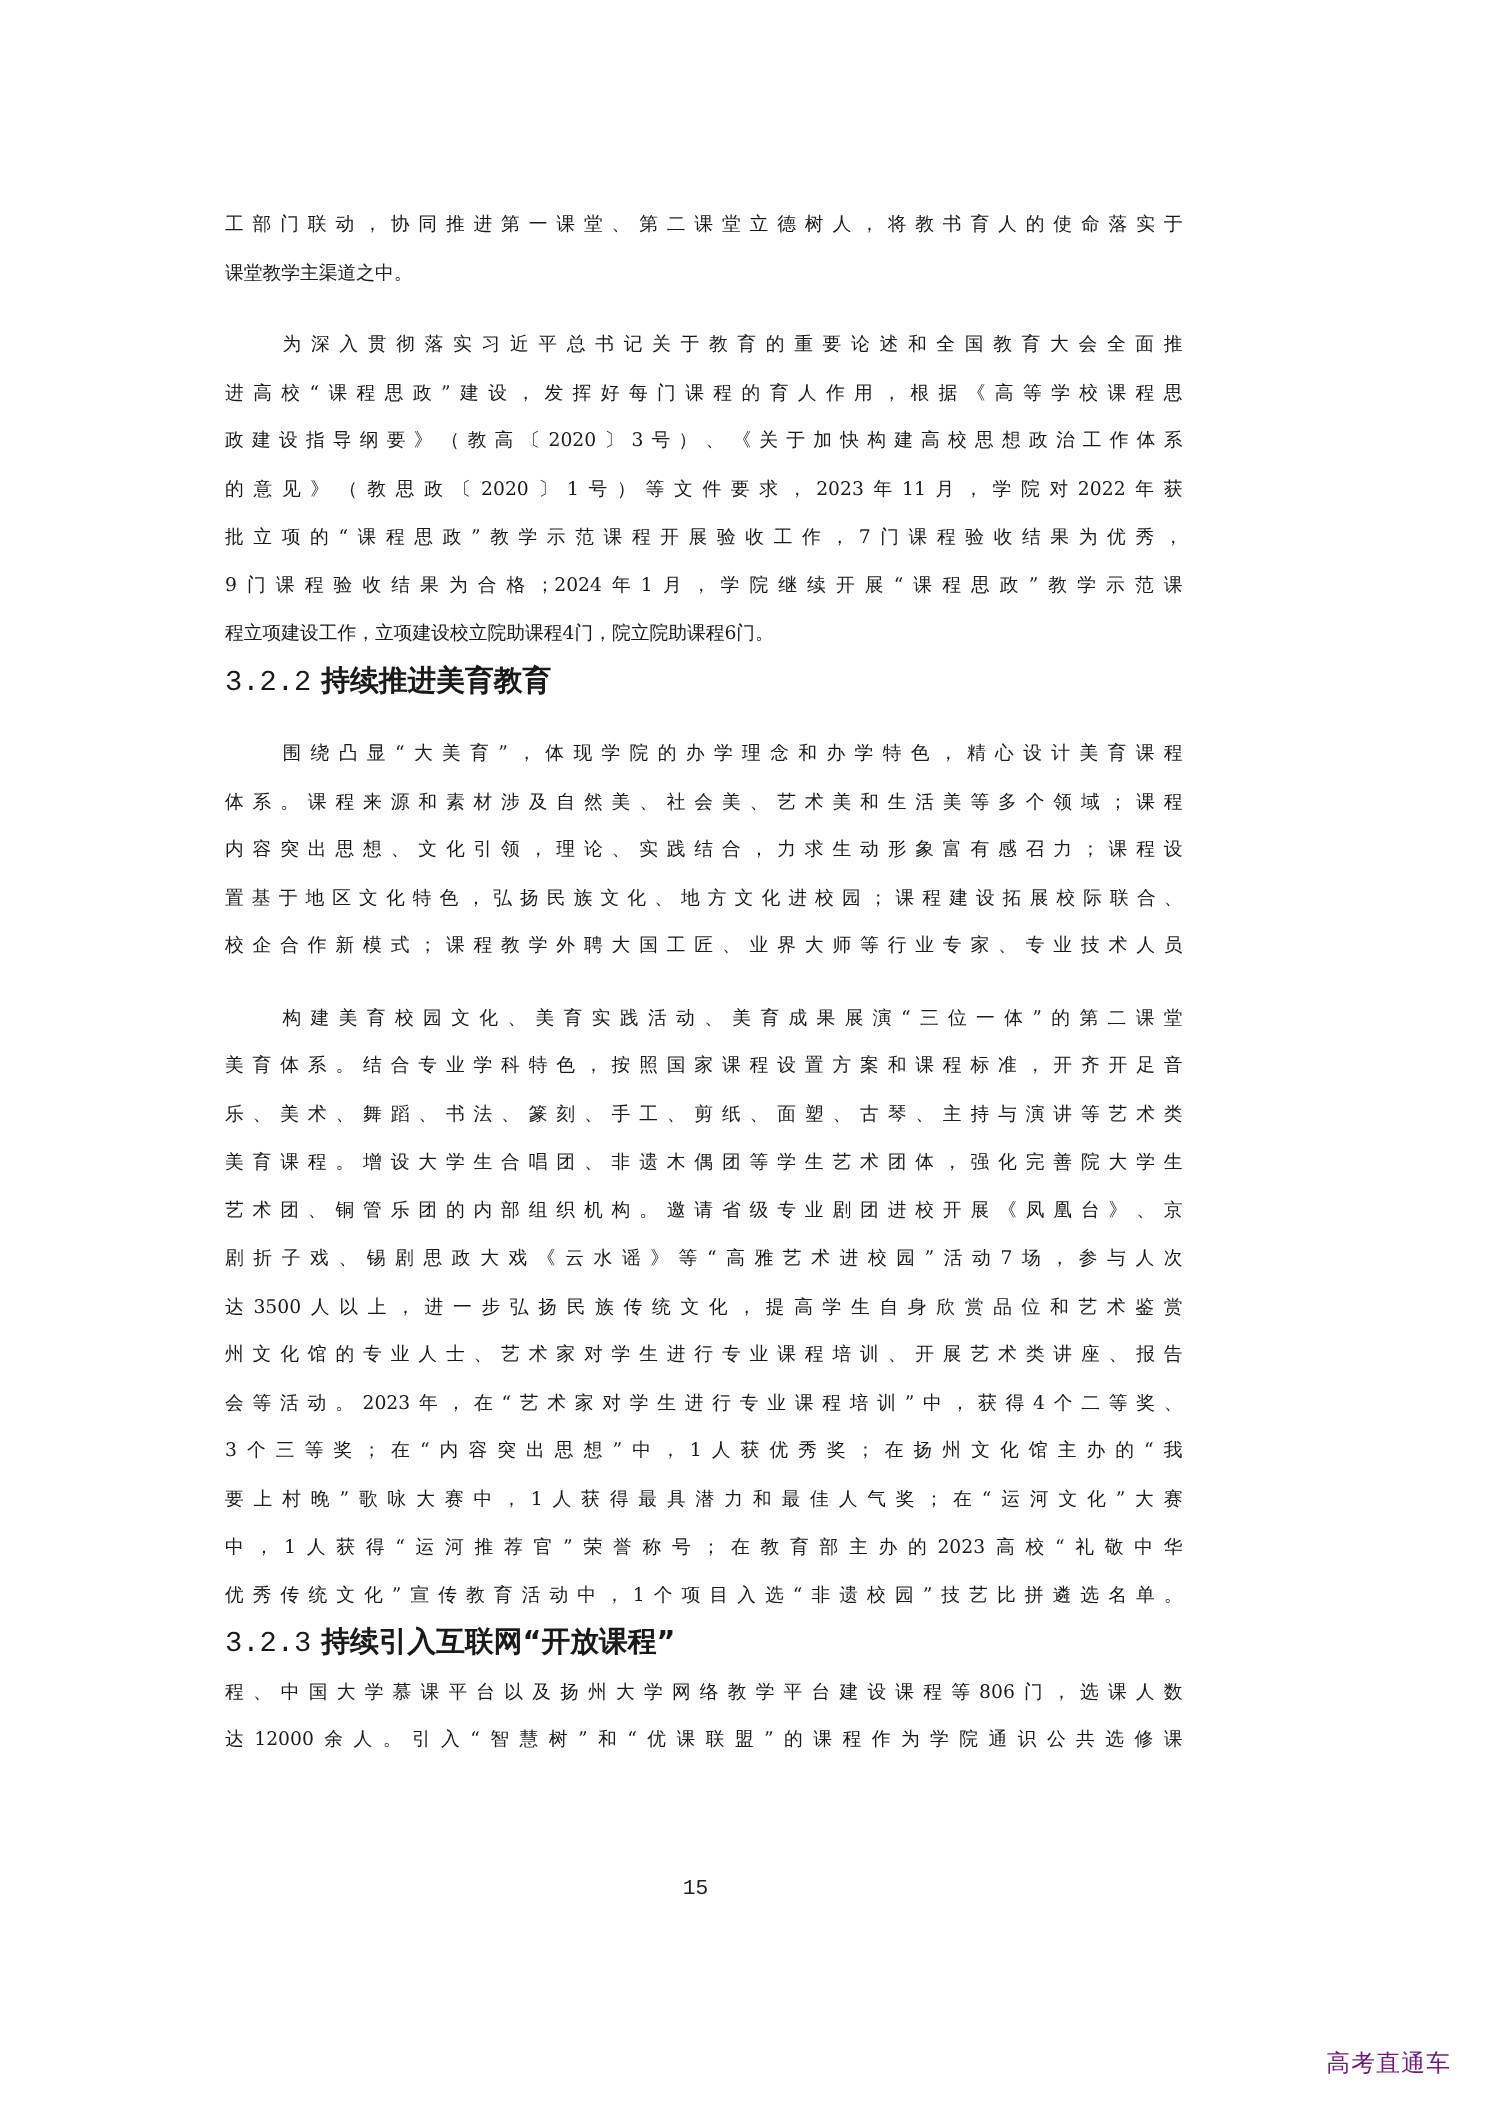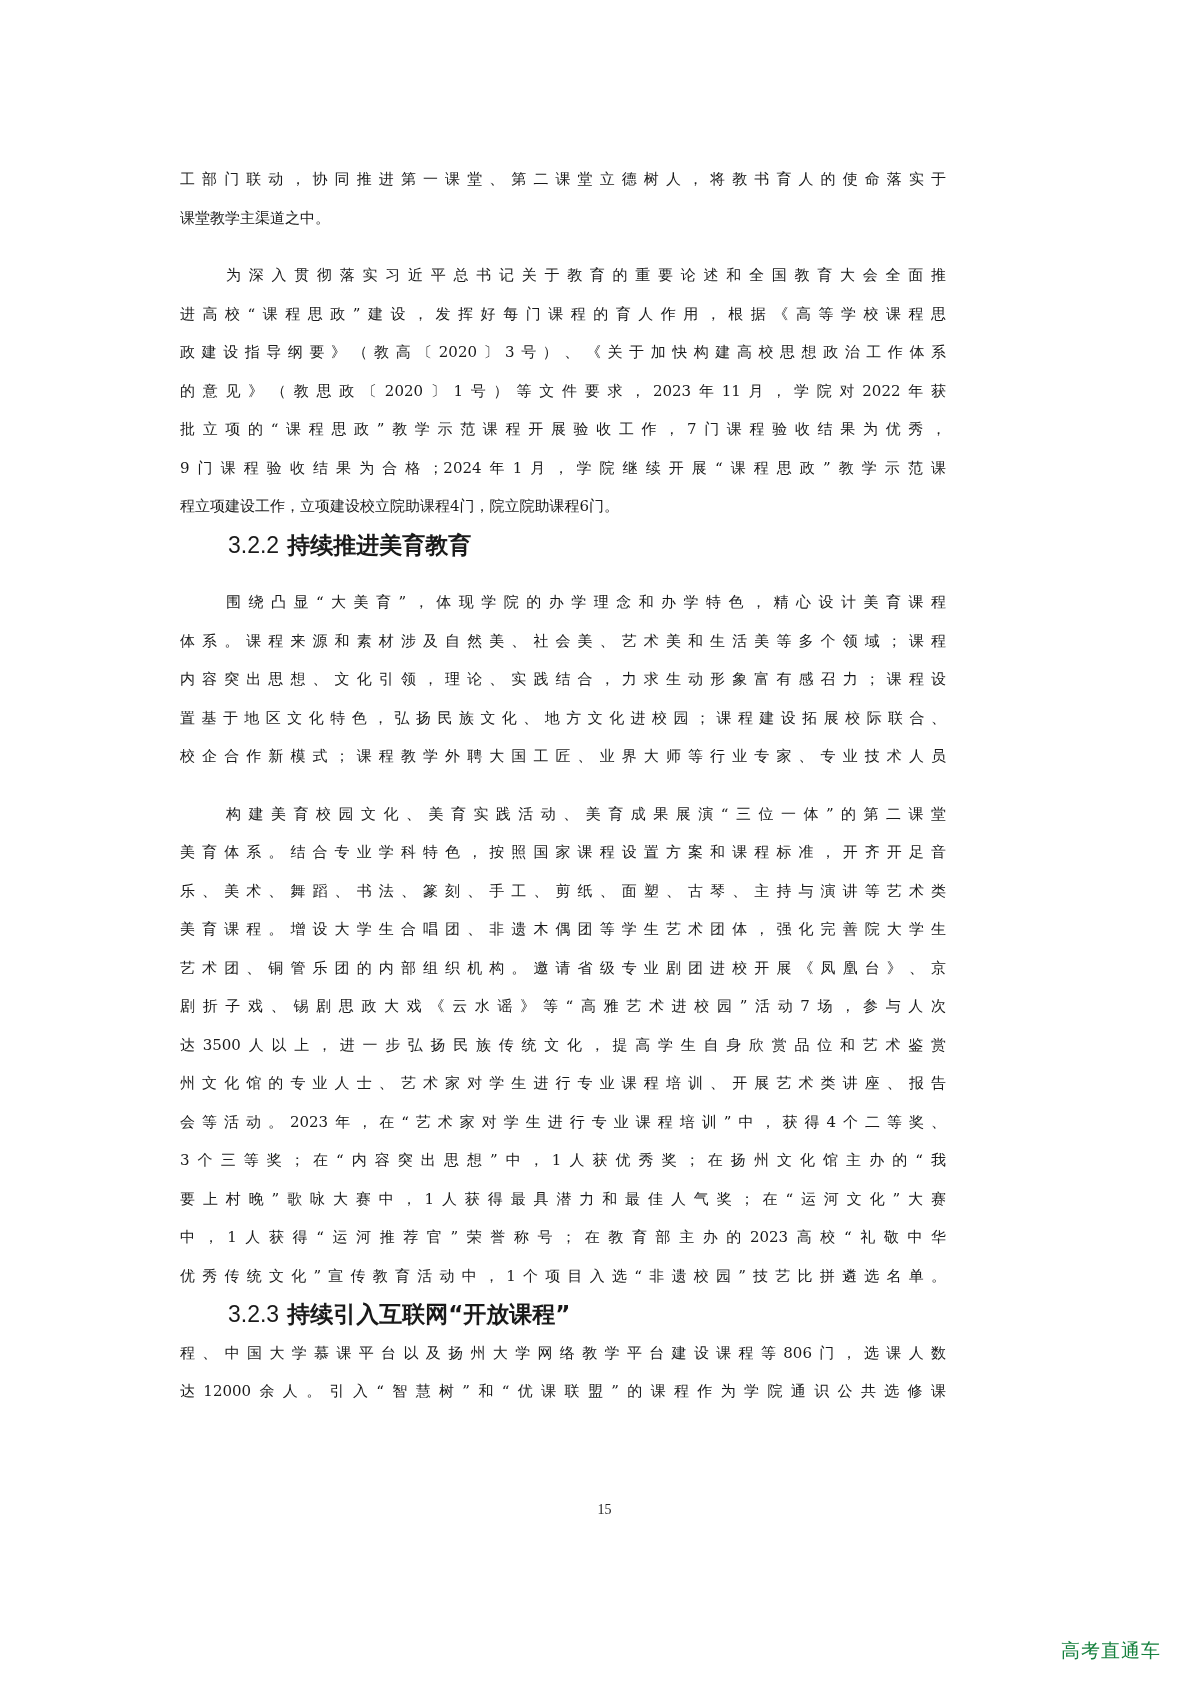--- a/index.html
+++ b/index.html
@@ -7,25 +7,25 @@
          font-family: "DejaVu Serif", "Liberation Serif", serif; color: #1a1a1a; }
   .page { position: absolute; left: 0; top: 0; width: 1191px; height: 1684px; }
   .content { position: absolute; left: 180px; top: 160px; width: 766px; }
   .line { height: 38.5px; line-height: 38.5px; font-size: 15px; white-space: nowrap;
           text-align: justify; text-align-last: justify; letter-spacing: 0px; }
   .line.last { text-align-last: left; }
   .line.indent { padding-left: 46px; margin-top: 19px; }
   .heading { height: 38.5px; line-height: 38.5px; font-size: 23px; white-space: nowrap;
              font-family: "DejaVu Sans", "Liberation Sans", sans-serif; font-weight: bold;
              letter-spacing: 0px; }
-  .heading .num { font-family: Liberation Sans, sans-serif; font-weight: normal; margin-left: 48px; }
+  .heading .num { font-family: Liberation Mono, monospace; font-weight: normal; }
   .page-number { position: absolute; top: 1502px; left: 0; width: 1113px; text-align: center;
-                 font-size: 14px; font-family: Liberation Serif, serif; color: #222; margin-left: 48px; }
+                 font-size: 17px; font-family: Liberation Mono, monospace; color: #222; }
   .watermark { position: absolute; right: 30px; top: 1638px; font-size: 19px;
-               font-family: "DejaVu Sans", "Liberation Sans", sans-serif; color: #15803d;
+               font-family: "DejaVu Sans", "Liberation Sans", sans-serif; color: #701a75;
                letter-spacing: 1px; }
 </style>
 </head>
 <body>
 
 <div class="page">
   <div class="content">
 
     <div>
       <div class="line">工部门联动，协同推进第一课堂、第二课堂立德树人，将教书育人的使命落实于</div>

